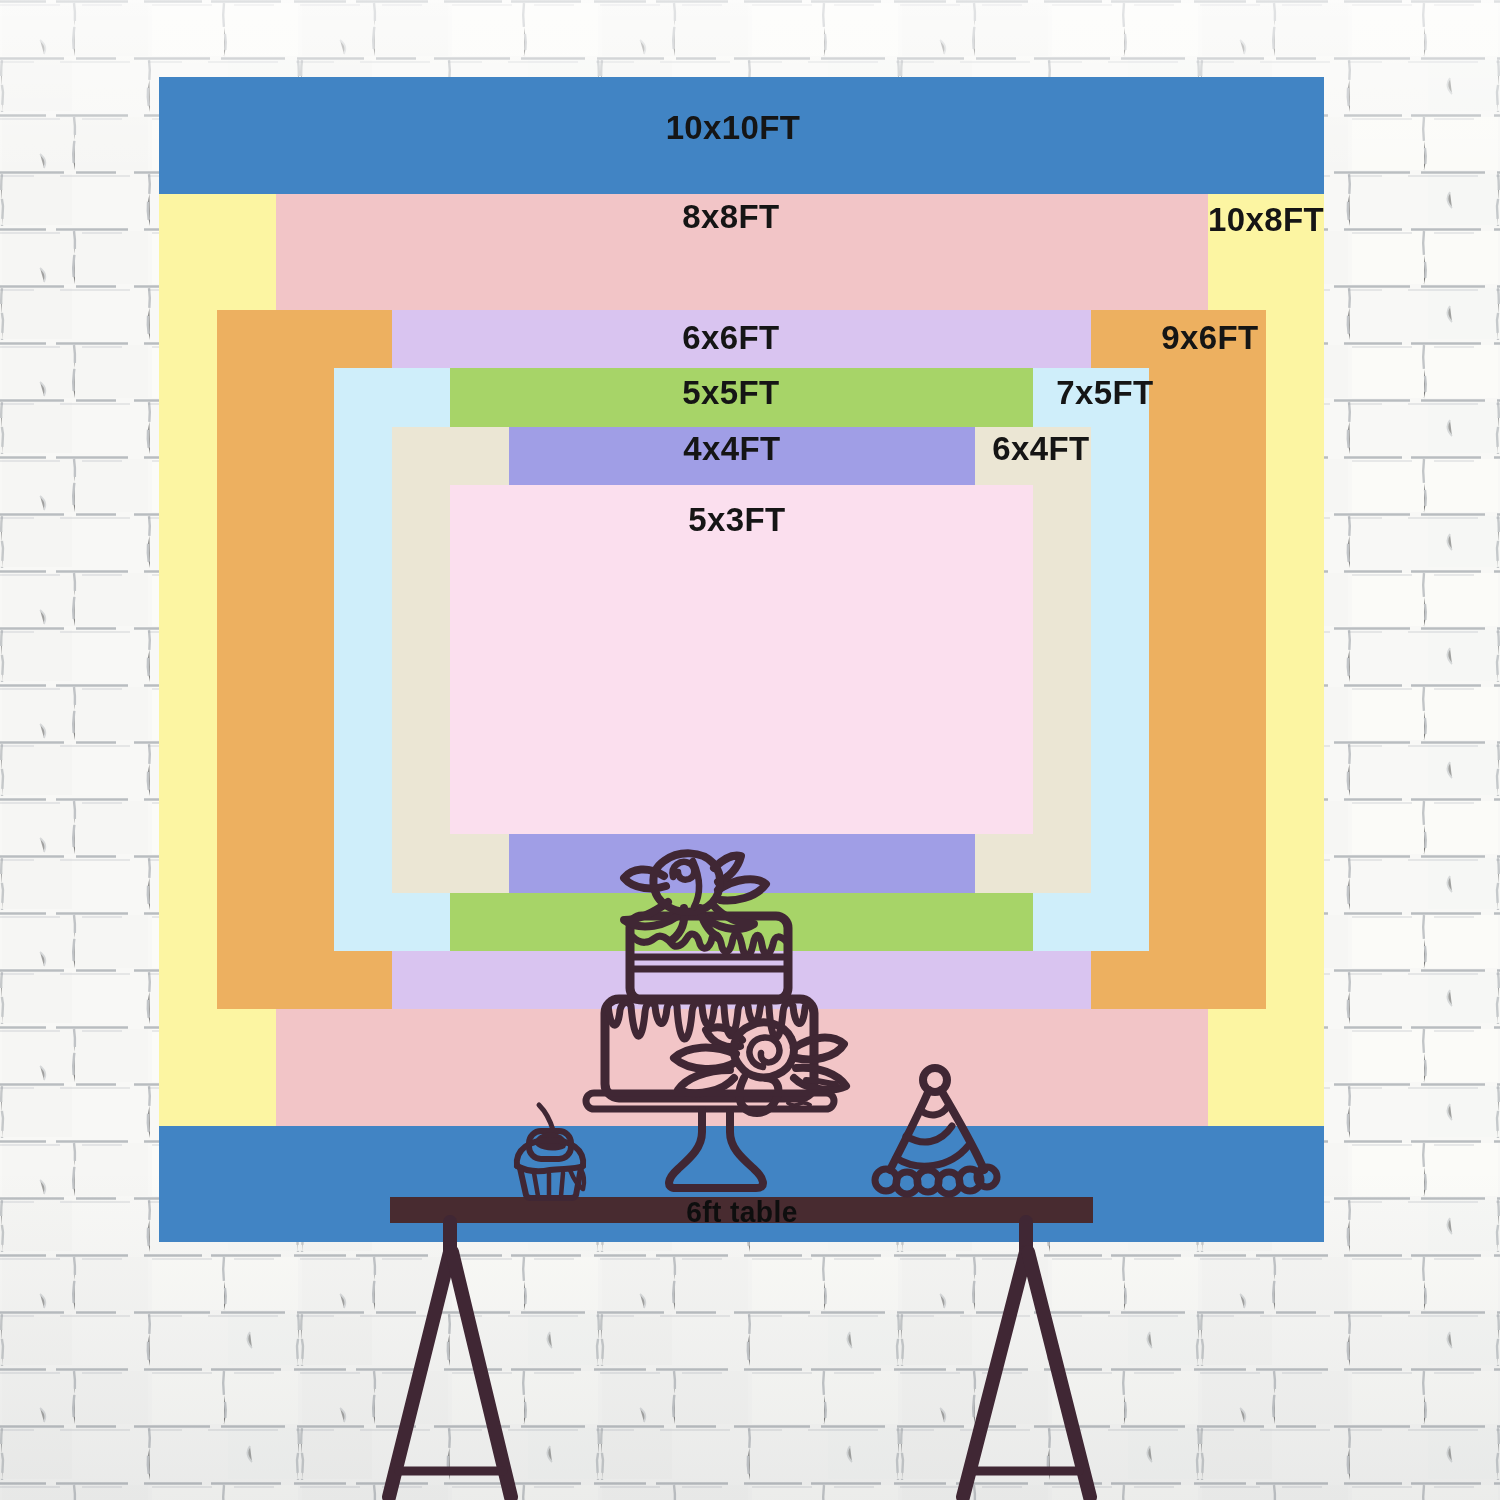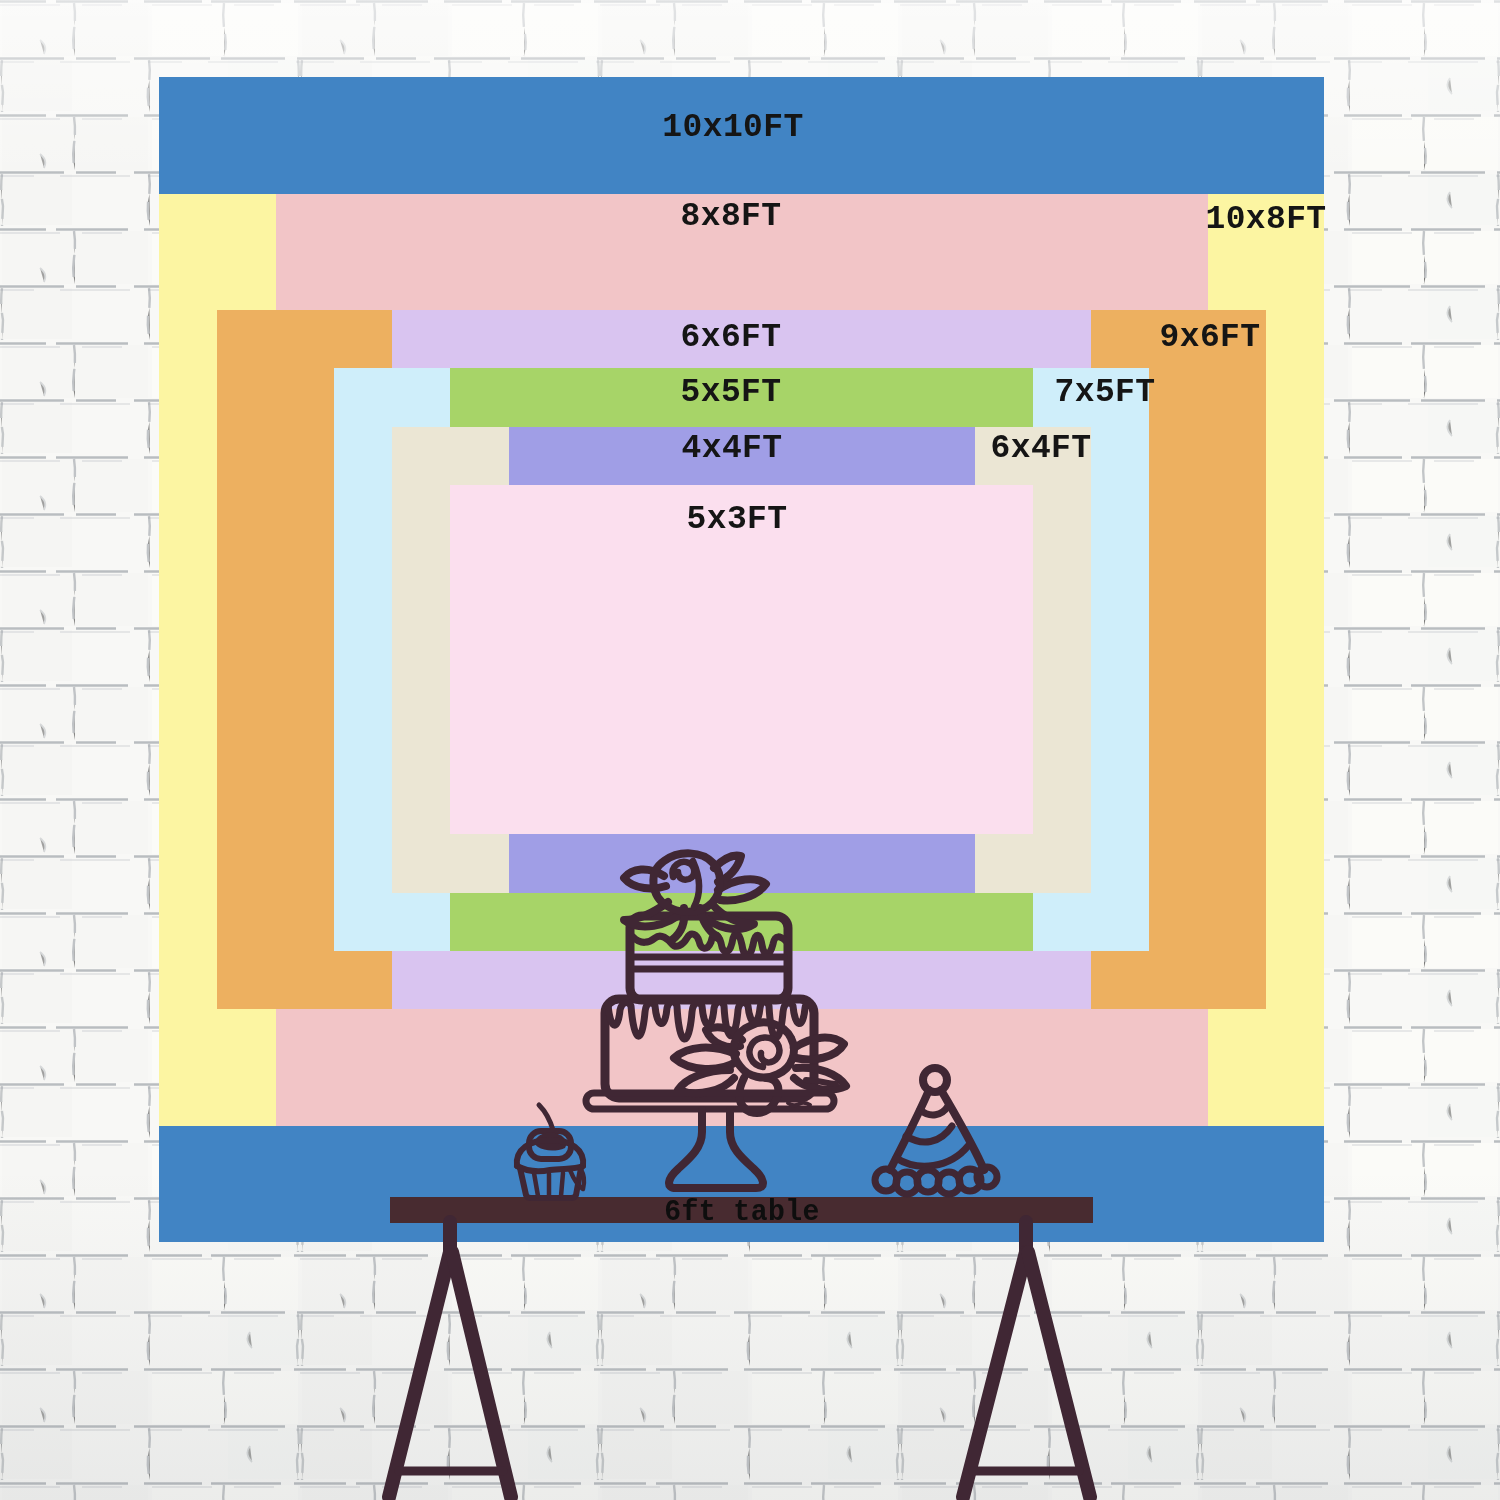--- a/index.html
+++ b/index.html
@@ -1,19 +1,19 @@
 <!DOCTYPE html>
 <html><head>
 <meta charset="utf-8">
 <style>
   html,body{margin:0;padding:0;background:#e9eaec;}
   #stage{
     position:relative;width:1500px;height:1500px;overflow:hidden;
     background:#f8f8f6;
-    font-family:Liberation Mono, monospace;
+    font-family:Liberation Sans, sans-serif;
   }
   #wall{position:absolute;left:0;top:0;z-index:1;}
   #veil{
     position:absolute;inset:0;z-index:2;pointer-events:none;
     background:
       linear-gradient(to bottom, rgba(255,255,255,.55), rgba(255,255,255,0) 12%,
                       rgba(255,255,255,0) 78%, rgba(125,131,138,.12) 100%);
   }
   #chart{position:absolute;inset:0;z-index:10;}
   .rect{position:absolute;}

